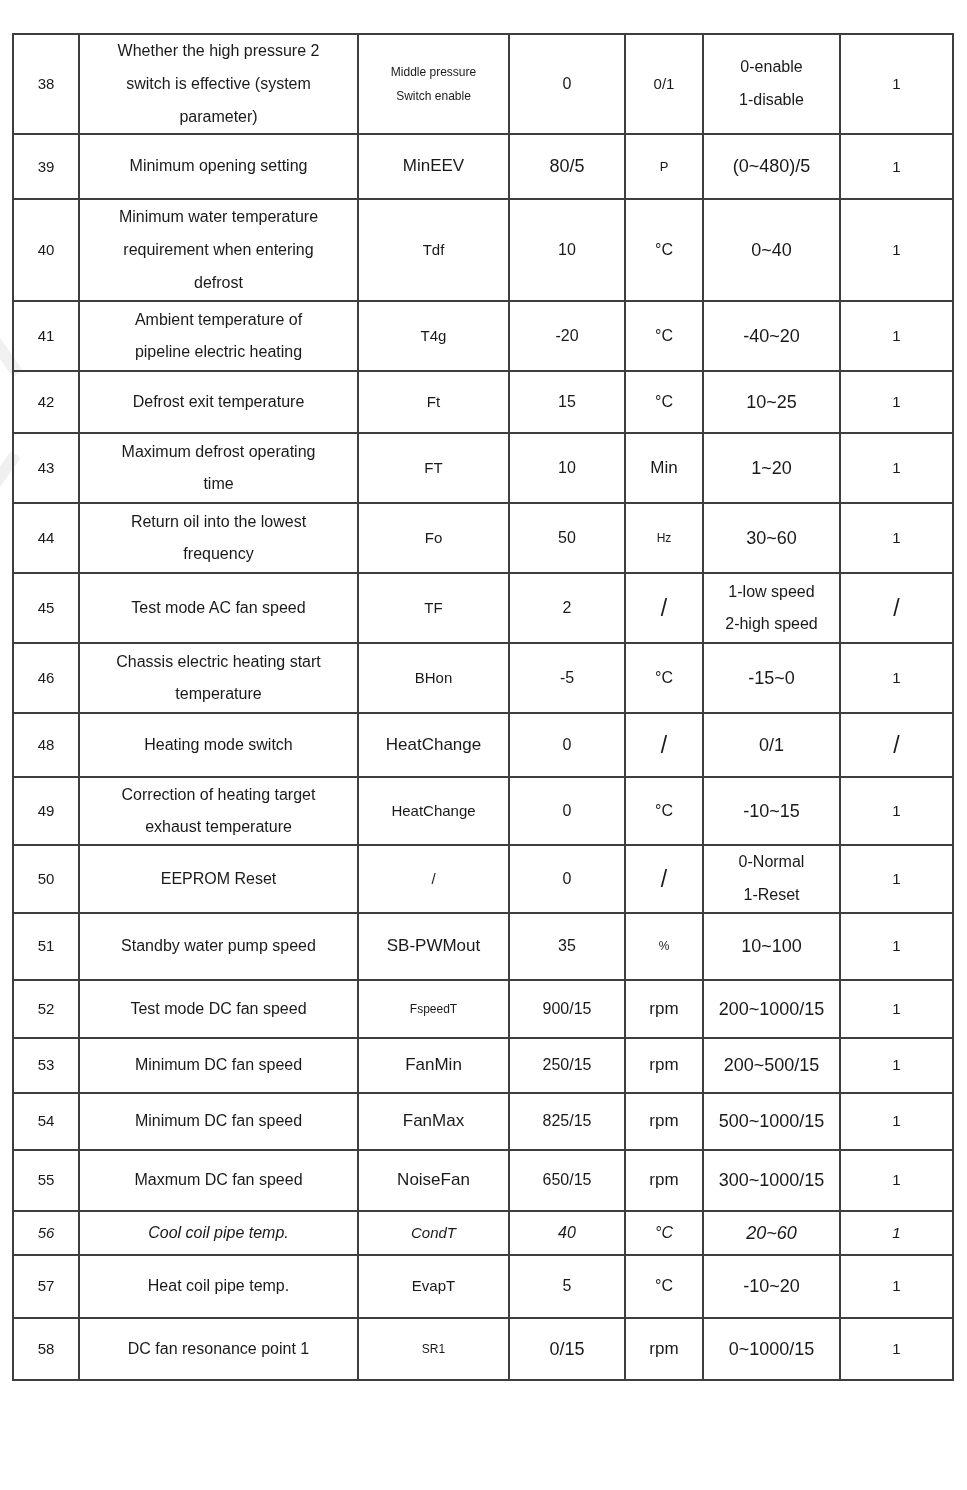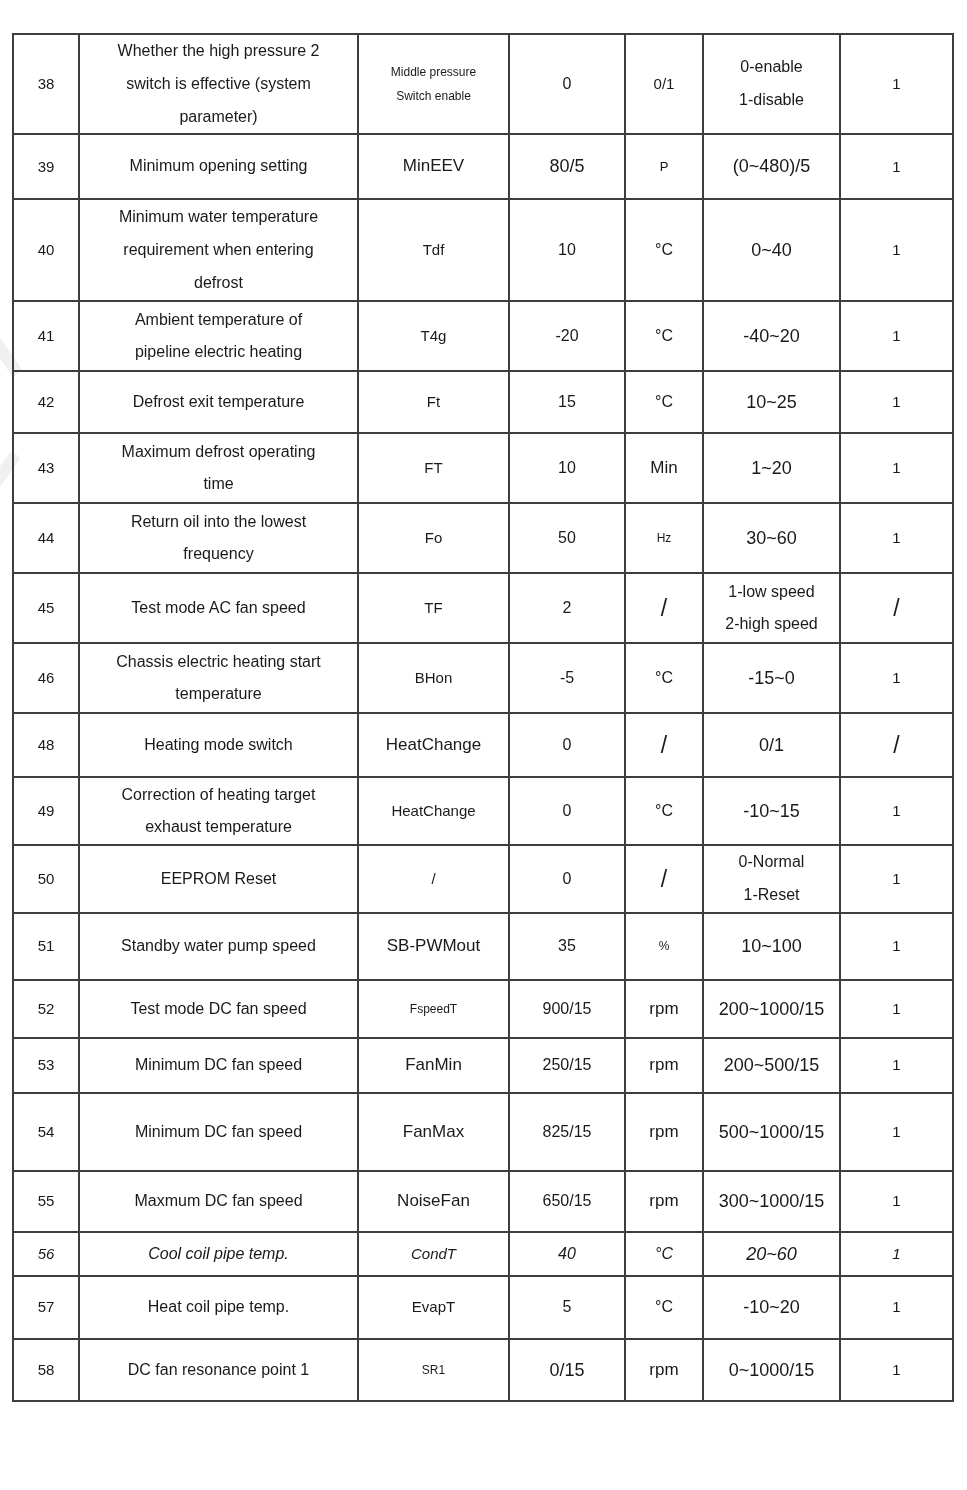--- a/index.html
+++ b/index.html
@@ -190,21 +190,21 @@
         </tr>
         <tr style="height: 55px;">
           <td class="fs15">53</td>
           <td class="fs145">Minimum DC fan speed</td>
           <td class="fs17">FanMin</td>
           <td class="fs16">250/15</td>
           <td class="fs17">rpm</td>
           <td class="fs18">200~500/15</td>
           <td class="fs15">1</td>
         </tr>
-        <tr style="height: 78px;">
+        <tr style="height: 57px;">
           <td class="fs15">54</td>
           <td class="fs145">Minimum DC fan speed</td>
           <td class="fs17">FanMax</td>
           <td class="fs16">825/15</td>
           <td class="fs17">rpm</td>
           <td class="fs18">500~1000/15</td>
           <td class="fs15">1</td>
         </tr>
         <tr style="height: 61px;">
           <td class="fs15">55</td>

